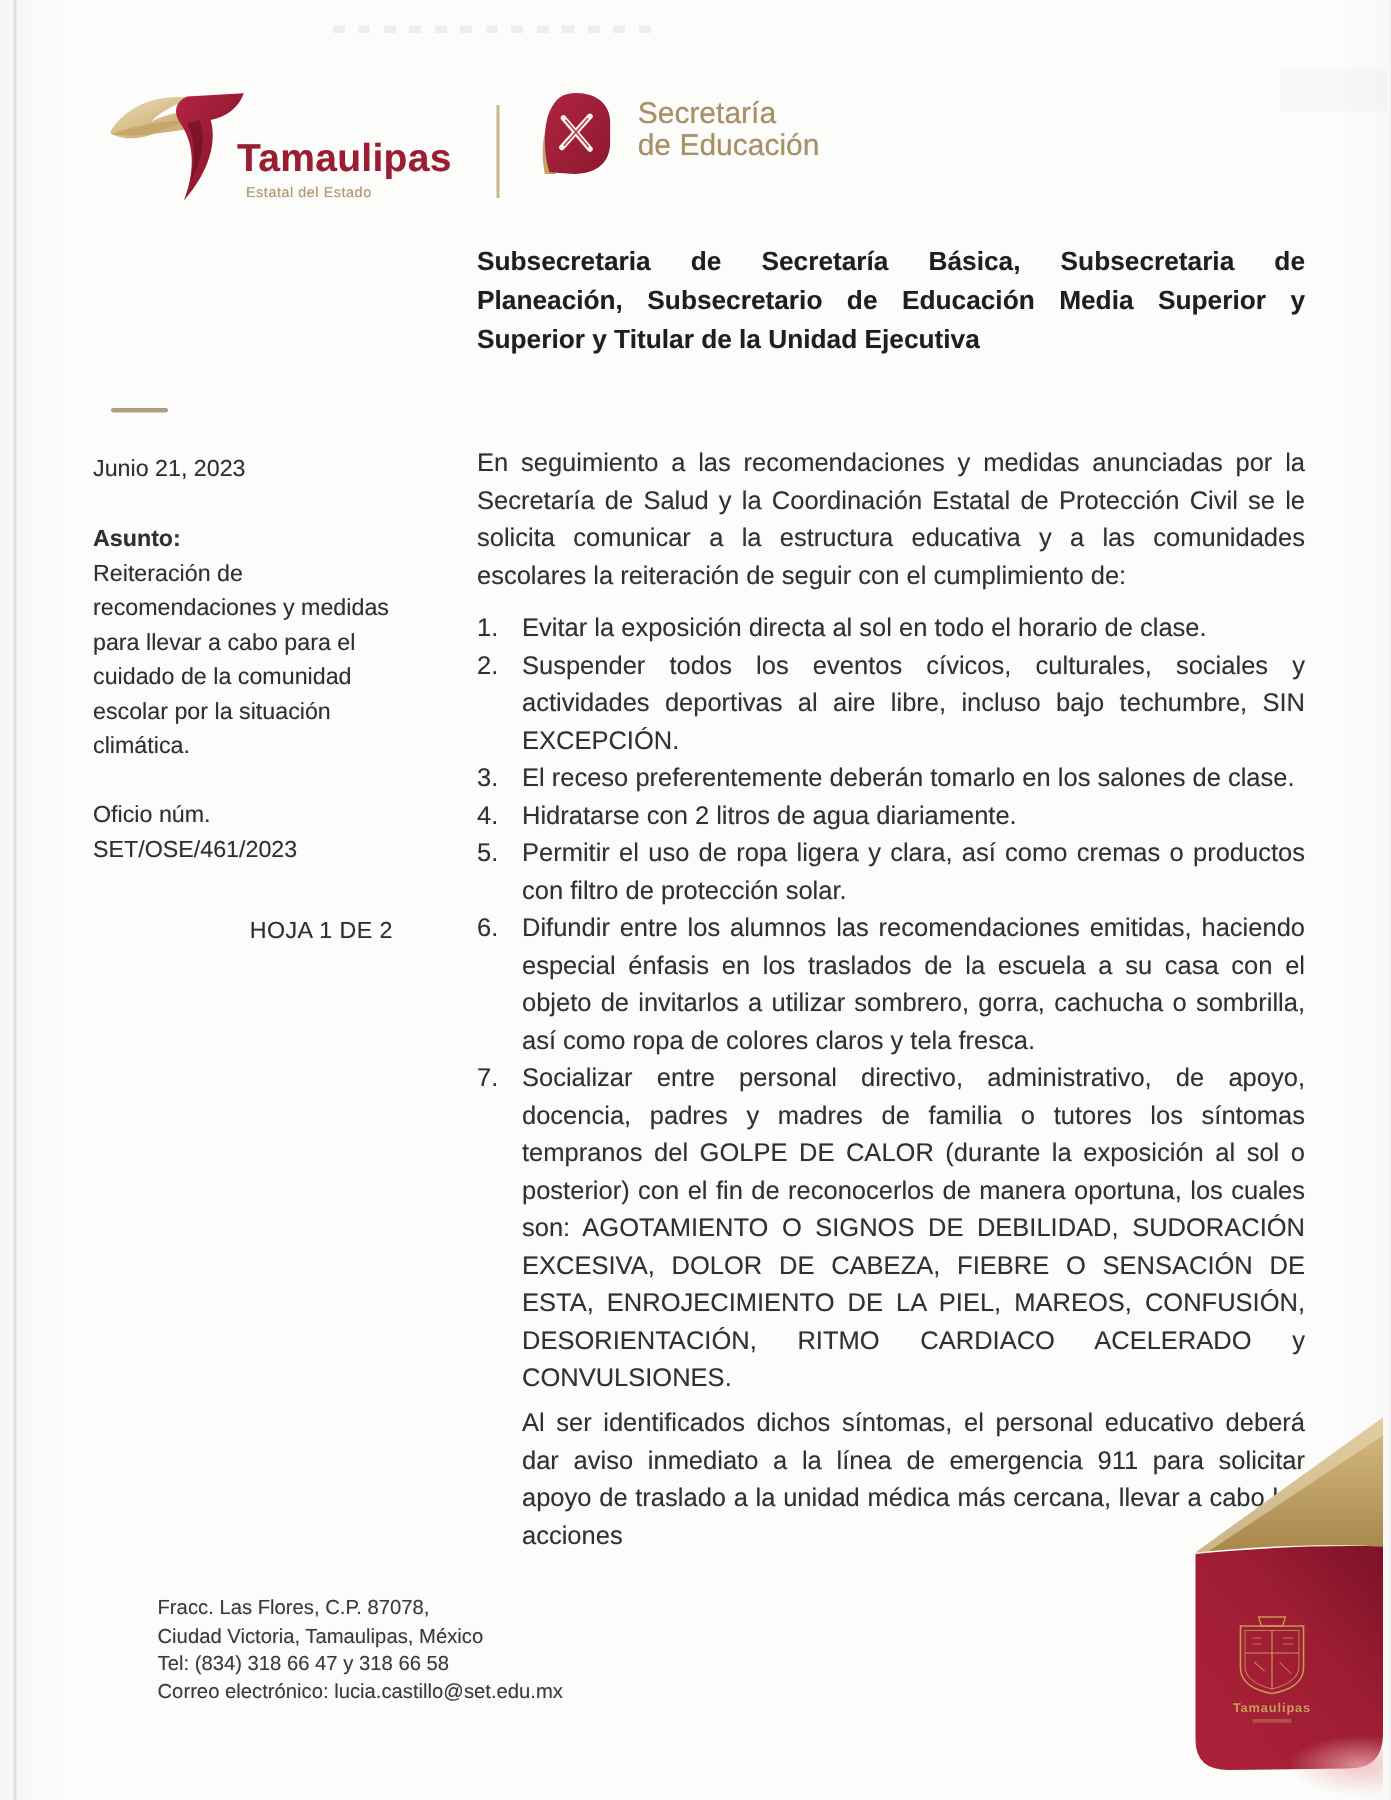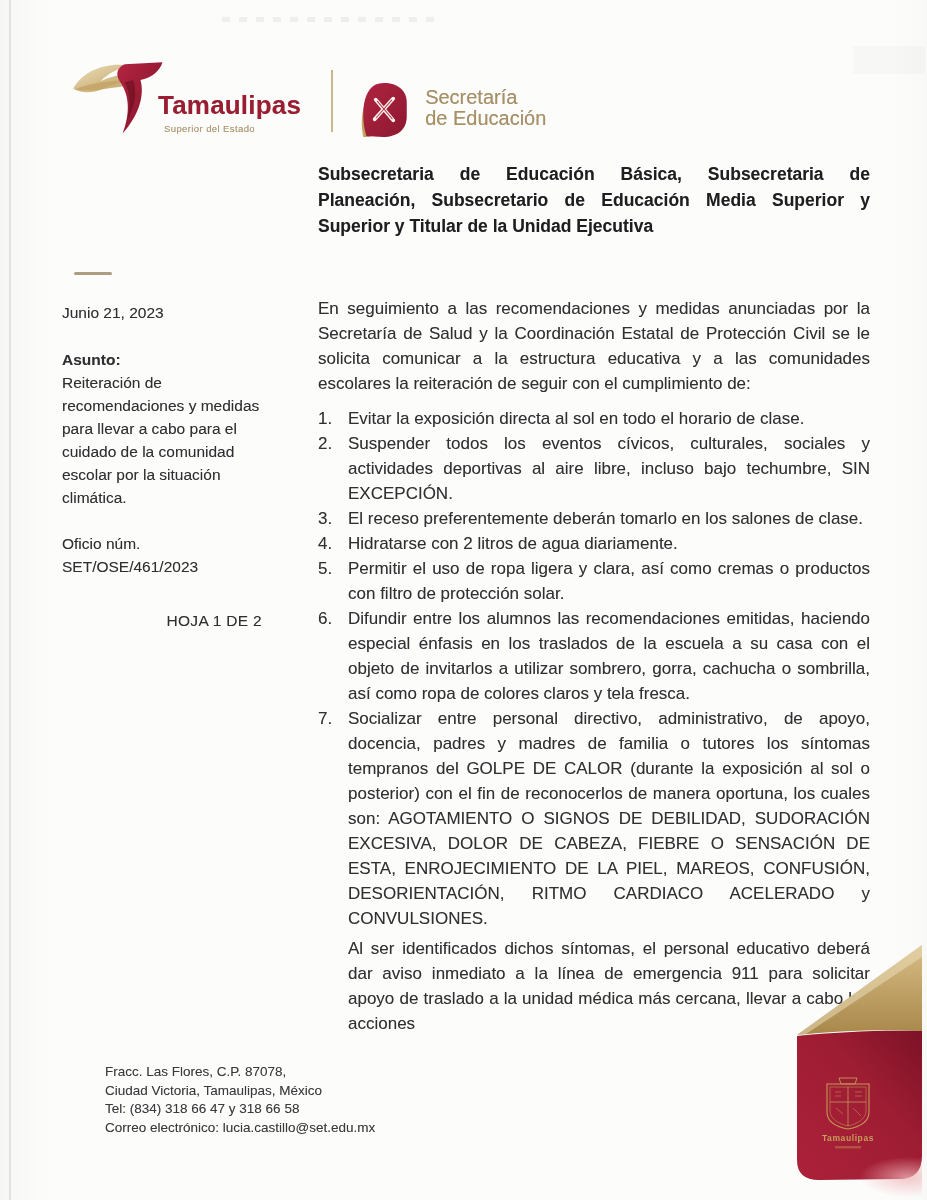--- a/index.html
+++ b/index.html
@@ -20,21 +20,21 @@
     background:repeating-linear-gradient(90deg, rgba(0,0,0,0.055) 0 8px, transparent 8px 17px);}
   .noise-patch{position:absolute;right:2px;top:46px;width:72px;height:28px;background:rgba(0,0,0,0.02);}
 
   
   .header{position:absolute;left:70px;top:58px;display:flex;align-items:flex-start;}
   .tam-logo{display:flex;align-items:flex-start;}
   .tam-text{margin-left:-12px;margin-top:32px;}
   .tam-title{font-size:26px;font-weight:700;color:#9c1d31;letter-spacing:0.2px;}
   .tam-tagline{font-size:9.5px;color:#b59a6a;margin-top:2px;margin-left:6px;letter-spacing:0.4px;}
   .logo-divider{width:2px;height:62px;background:#b9a268;opacity:0.75;margin:12px 26px 0 30px;}
-  .edu-logo{display:flex;align-items:flex-start;margin-top:23px;}
+  .edu-logo{display:flex;align-items:flex-start;margin-top:2px;}
   .edu-text{margin-left:14px;margin-top:6px;font-size:20px;line-height:21px;color:#a89063;}
 
   
   .recipient{position:absolute;left:318px;top:161px;width:552px;
     font-size:17.5px;font-weight:700;line-height:26px;color:#1e1e20;}
   .recipient .just{text-align:justify;text-align-last:justify;}
 
   
   .sidebar{position:absolute;left:62px;top:272px;width:232px;font-size:15.5px;line-height:23px;color:#2f2f31;}
   .dash{width:38px;height:3px;background:#a08c6c;border-radius:2px;margin:0 0 26px 12px;opacity:0.85;}
@@ -82,21 +82,21 @@
             </linearGradient>
           </defs>
           <path d="M3,29 C12,13 32,4 55,7 C44,11 35,16 29,22 C42,16 55,14 63,17 L64,21 C50,22 38,26 30,30 C20,34 8,33 3,29 Z" fill="url(#wingG)"></path>
           <path d="M4,30 C20,24 42,20 60,22 L61,26 C44,27 22,33 4,30 Z" fill="#c4a365" opacity="0.85"></path>
           <path d="M52,6 L88,4 C85,13 77,19 67,21 C71,35 66,54 50,72 C58,51 56,34 47,22 C43,15 45,9 52,6 Z" fill="url(#bodyG)"></path>
           <path d="M60,21 C64,33 62,46 54,60 C58,46 57,32 52,23 Z" fill="#5f0d1d" opacity="0.55"></path>
         </svg>
       </span>
       <div class="tam-text txt">
         <div class="tam-title">Tamaulipas</div>
-        <div class="tam-tagline">Superior del Estado</div>
+        <div class="tam-tagline">Estatal del Estado</div>
       </div>
     </div>
 
     <div class="logo-divider"></div>
 
     <div class="edu-logo">
       <span>
         <svg width="52" height="58" viewBox="0 0 50 56">
           <defs>
             <linearGradient id="leafG" x1="0" y1="0" x2="1" y2="1">
@@ -117,21 +117,21 @@
         </svg>
       </span>
       <div class="edu-text txt">
         <div>Secretaría</div>
         <div>de Educación</div>
       </div>
     </div>
   </div>
 
   <div class="recipient txt">
-    <div class="just">Subsecretaria de Educación Básica, Subsecretaria de</div>
+    <div class="just">Subsecretaria de Secretaría Básica, Subsecretaria de</div>
     <div class="just">Planeación, Subsecretario de Educación Media Superior y</div>
     <div>Superior y Titular de la Unidad Ejecutiva</div>
   </div>
 
   <div class="sidebar txt">
     <div class="dash"></div>
     <div>Junio 21, 2023</div>
     <div class="subject-label">Asunto:</div>
     <div class="subject-text">Reiteración de recomendaciones y medidas para llevar a cabo para el cuidado de la comunidad escolar por la situación climática.</div>
     <div class="oficio">

